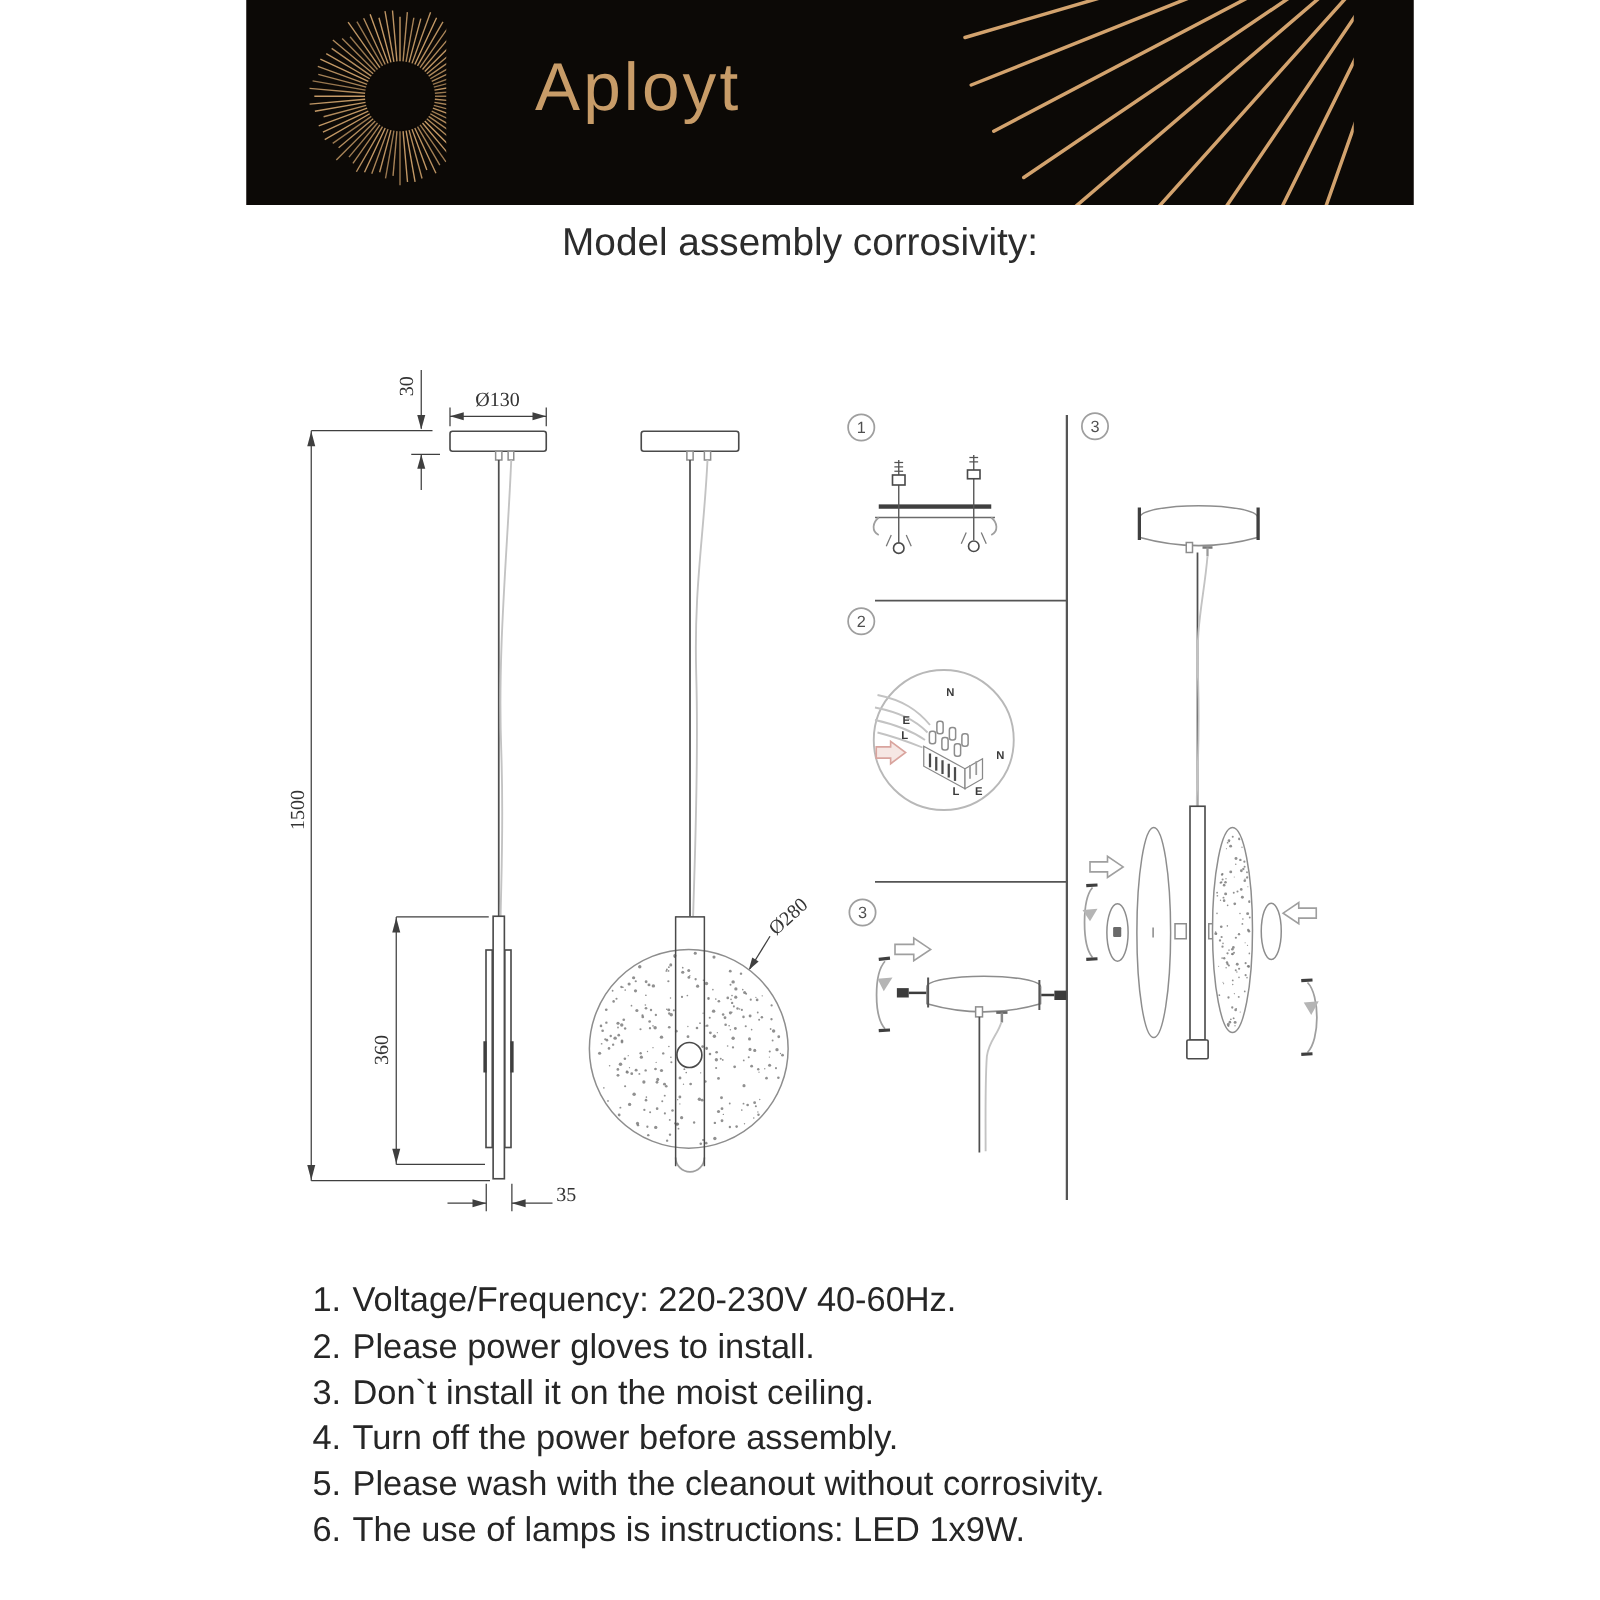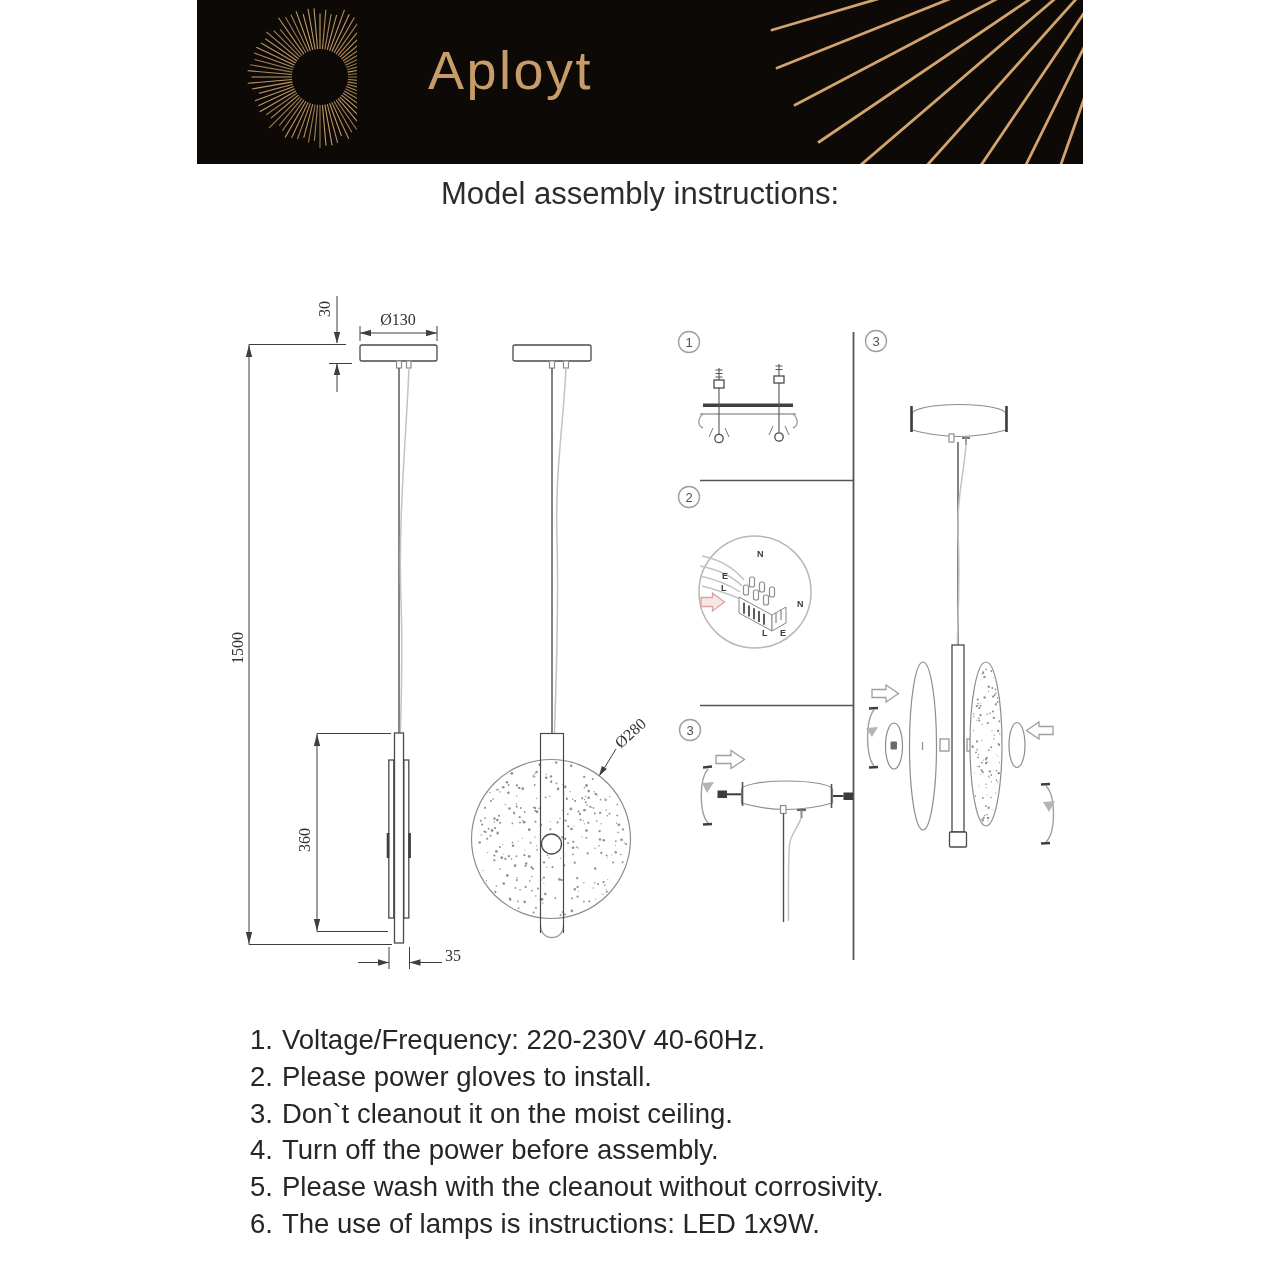--- a/index.html
+++ b/index.html
@@ -1,20 +1,20 @@
 <!DOCTYPE html>
 <html><head>
 <meta charset="utf-8">
 <style>
   html,body{margin:0;padding:0;background:#ffffff;}
   .page{position:relative;width:1280px;height:1280px;background:#ffffff;overflow:hidden;
         font-family:"Liberation Sans",sans-serif;}
 
   
-  .banner{position:absolute;left:197px;top:0;width:886px;height:164px;background:#0c0906;overflow:hidden;}
+  .banner{position:absolute;left:197px;top:0;width:886px;height:164px;background:#0c0906;overflow:hidden;padding-left:48px;}
   .banner svg{position:absolute;left:0;top:0;}
   .brand{position:absolute;left:231px;top:40px;font-size:54px;line-height:60px;
          color:#c89c68;letter-spacing:2.5px;font-weight:400;}
 
   
   .title-block{position:absolute;left:197px;top:177px;width:886px;text-align:center;color:#2c2c2c;}
   .title-main{font-size:31px;line-height:33px;}
   .title-model{font-size:29px;line-height:31px;margin-top:5px;}
 
   
@@ -140,21 +140,21 @@
           <line x1="950" y1="-80" x2="772" y2="280"></line>
           <line x1="950" y1="-80" x2="812" y2="312"></line>
           <line x1="950" y1="-80" x2="850" y2="342"></line>
           <line x1="950" y1="-80" x2="884" y2="368"></line>
           <line x1="950" y1="-80" x2="915" y2="392"></line>
         </g>
     </svg>
   </div>
 
   <div class="title-block">
-    <div class="title-main">Model assembly instructions:</div>
+    <div class="title-main">Model assembly corrosivity:</div>
   </div>
 
   <svg class="drawing" viewBox="0 0 1280 1280">
     <defs>
       <clipPath id="clip-disc">
           <circle cx="551" cy="839" r="78"></circle>
         </clipPath>
       <clipPath id="clip-exploded-disc">
           <ellipse cx="986" cy="744" rx="15" ry="80"></ellipse>
         </clipPath>
@@ -752,21 +752,21 @@
     <div class="inst-row">
       <span class="inst-num">1.</span>
       <span class="inst-text">Voltage/Frequency: 220-230V 40-60Hz.</span>
     </div>
     <div class="inst-row">
       <span class="inst-num">2.</span>
       <span class="inst-text">Please power gloves to install.</span>
     </div>
     <div class="inst-row">
       <span class="inst-num">3.</span>
-      <span class="inst-text">Don`t cleanout it on the moist ceiling.</span>
+      <span class="inst-text">Don`t install it on the moist ceiling.</span>
     </div>
     <div class="inst-row">
       <span class="inst-num">4.</span>
       <span class="inst-text">Turn off the power before assembly.</span>
     </div>
     <div class="inst-row">
       <span class="inst-num">5.</span>
       <span class="inst-text">Please wash with the cleanout without corrosivity.</span>
     </div>
     <div class="inst-row">

